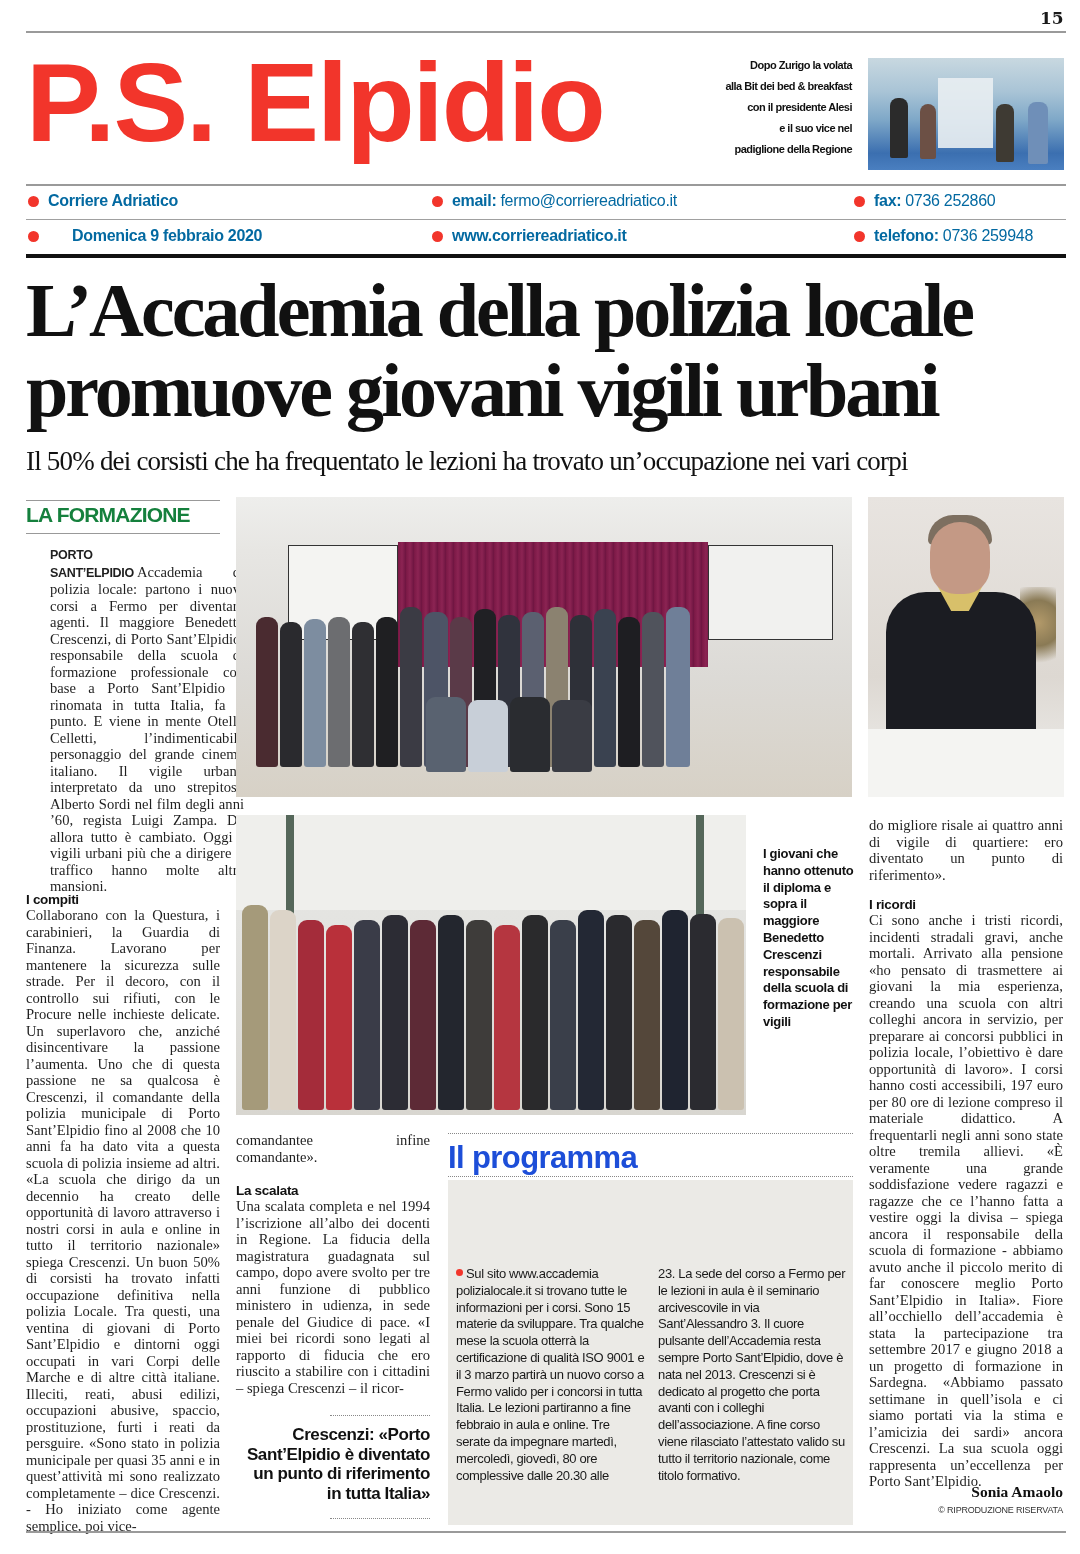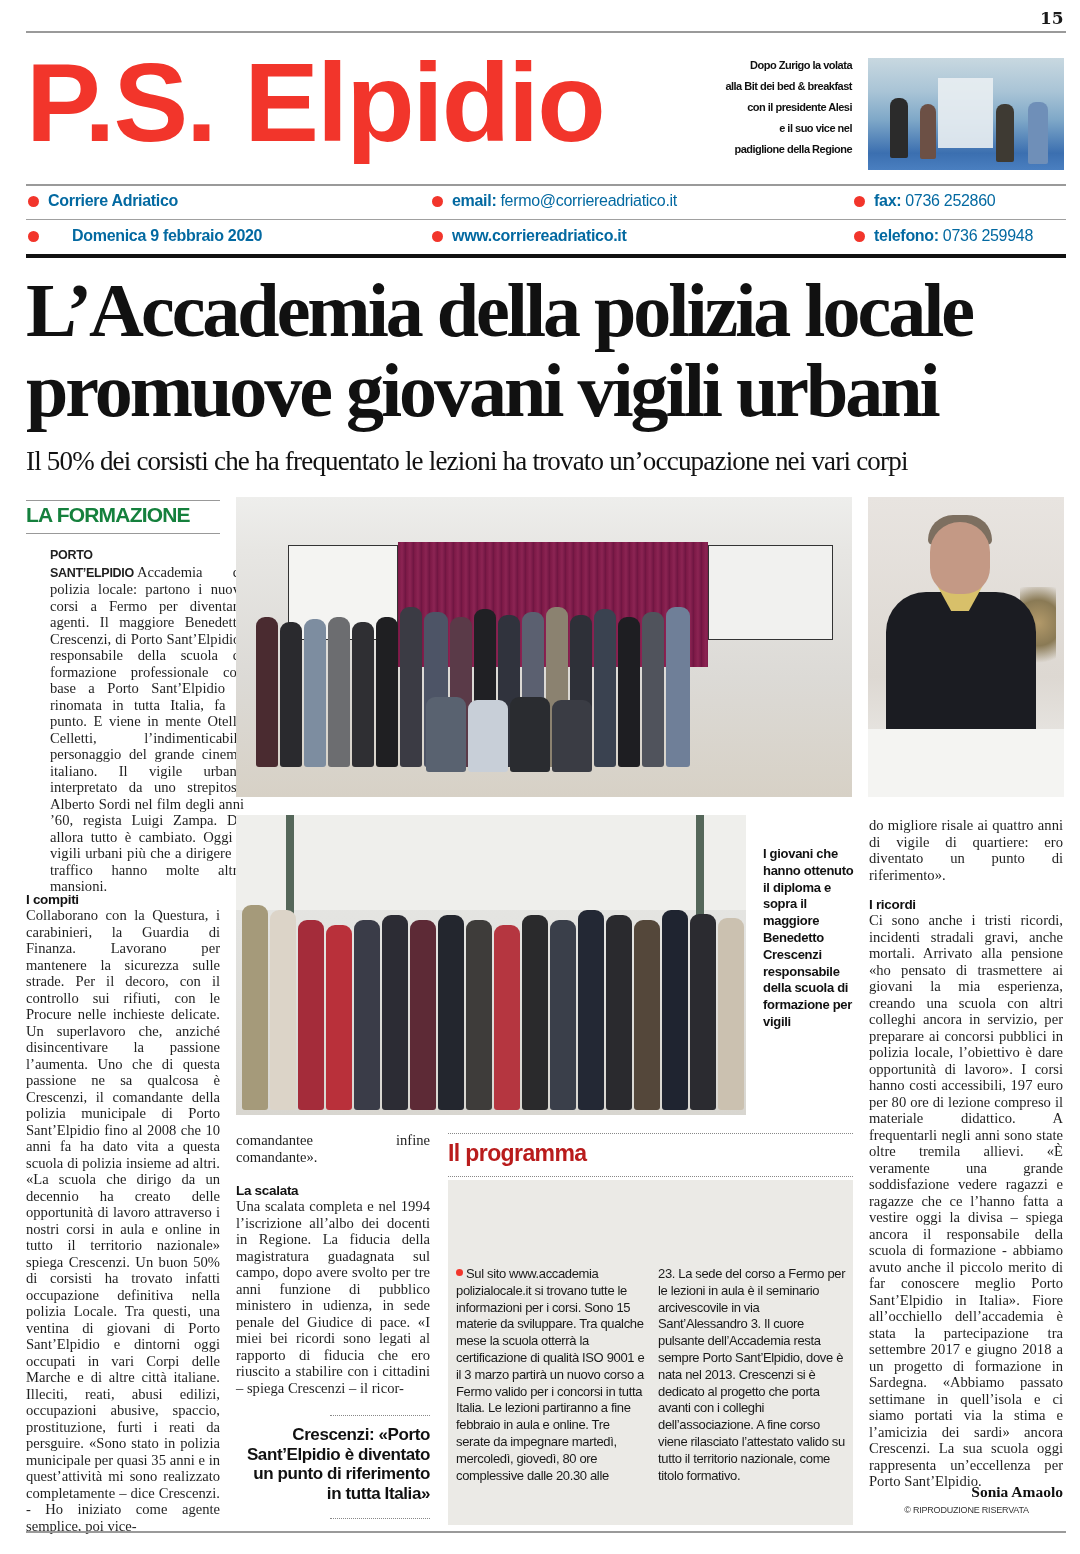--- a/index.html
+++ b/index.html
@@ -68,28 +68,28 @@
   .photo-officer .collar { position:absolute; left:70px; top:90px; width:44px; height:24px; background:#d8c06a; clip-path: polygon(0 0,100% 0,70% 100%,30% 100%); }
   .photo-officer .desk { position:absolute; left:0; top:232px; width:196px; height:68px; background:#f4f4f2; }
   .photo-officer .plant { position:absolute; left:152px; top:90px; width:36px; height:90px; background: radial-gradient(circle at 50% 40%, #b39a6a 0%, #8a7a55 40%, transparent 70%); }
 
   .caption { left: 763px; top: 846px; width: 98px; font-family: "Liberation Sans", sans-serif; font-weight: bold; font-size: 13px; line-height: 16.8px; color: #111; letter-spacing: -0.3px; }
 
   
   .dotted { height: 0; border-top: 1px dotted #888; }
   .pull-quote { left: 238px; top: 1425px; width: 192px; text-align: right; font-family: "Liberation Sans", sans-serif; font-weight: bold; font-size: 17px; line-height: 19.5px; color: #111; letter-spacing: -0.4px; }
 
-  .prog-title { left: 448px; top: 1140px; font-family: "Liberation Sans", sans-serif; font-weight: bold; font-size: 23px; color: #b91c1c; letter-spacing: -0.6px; }
+  .prog-title { left: 448px; top: 1140px; font-family: "Liberation Sans", sans-serif; font-weight: bold; font-size: 31px; color: #1d4ed8; letter-spacing: -0.6px; }
   .box { left: 448px; top: 1180px; width: 405px; height: 345px; background: #ebeae6; }
   .box-head { left: 456px; top: 1196px; width: 395px; font-family: "Liberation Sans", sans-serif; font-weight: bold; font-size: 20px; line-height: 25px; color: #111; letter-spacing: -0.3px; }
   .box-col { font-family: "Liberation Sans", sans-serif; font-size: 13px; line-height: 16.8px; color: #1a1a1a; letter-spacing: -0.35px; }
   .box-col .bullet { display:inline-block; width:7px; height:7px; border-radius:50%; background:#f2352b; margin-right:3px; vertical-align: 2px; }
 
   .byline { left: 870px; top: 1483px; width: 193px; text-align: right; font-family: "Liberation Serif", serif; font-weight: bold; font-size: 15.5px; color: #111; }
-  .copyright { left: 870px; top: 1505px; width: 193px; text-align: center; font-family: "Liberation Sans", sans-serif; font-size: 9px; color: #333; letter-spacing: -0.2px; }
+  .copyright { left: 870px; top: 1505px; width: 193px; text-align: right; font-family: "Liberation Sans", sans-serif; font-size: 9px; color: #333; letter-spacing: -0.2px; }
   .rule-bottom { left: 26px; top: 1531px; width: 1040px; height: 2px; background: #9a9a9a; }
 </style>
 </head>
 <body>
 
 <div class="abs page-num">15</div>
 <div class="abs rule-top"></div>
 
 <div class="abs section-title">P.S. Elpidio</div>
 <div class="abs teaser">

